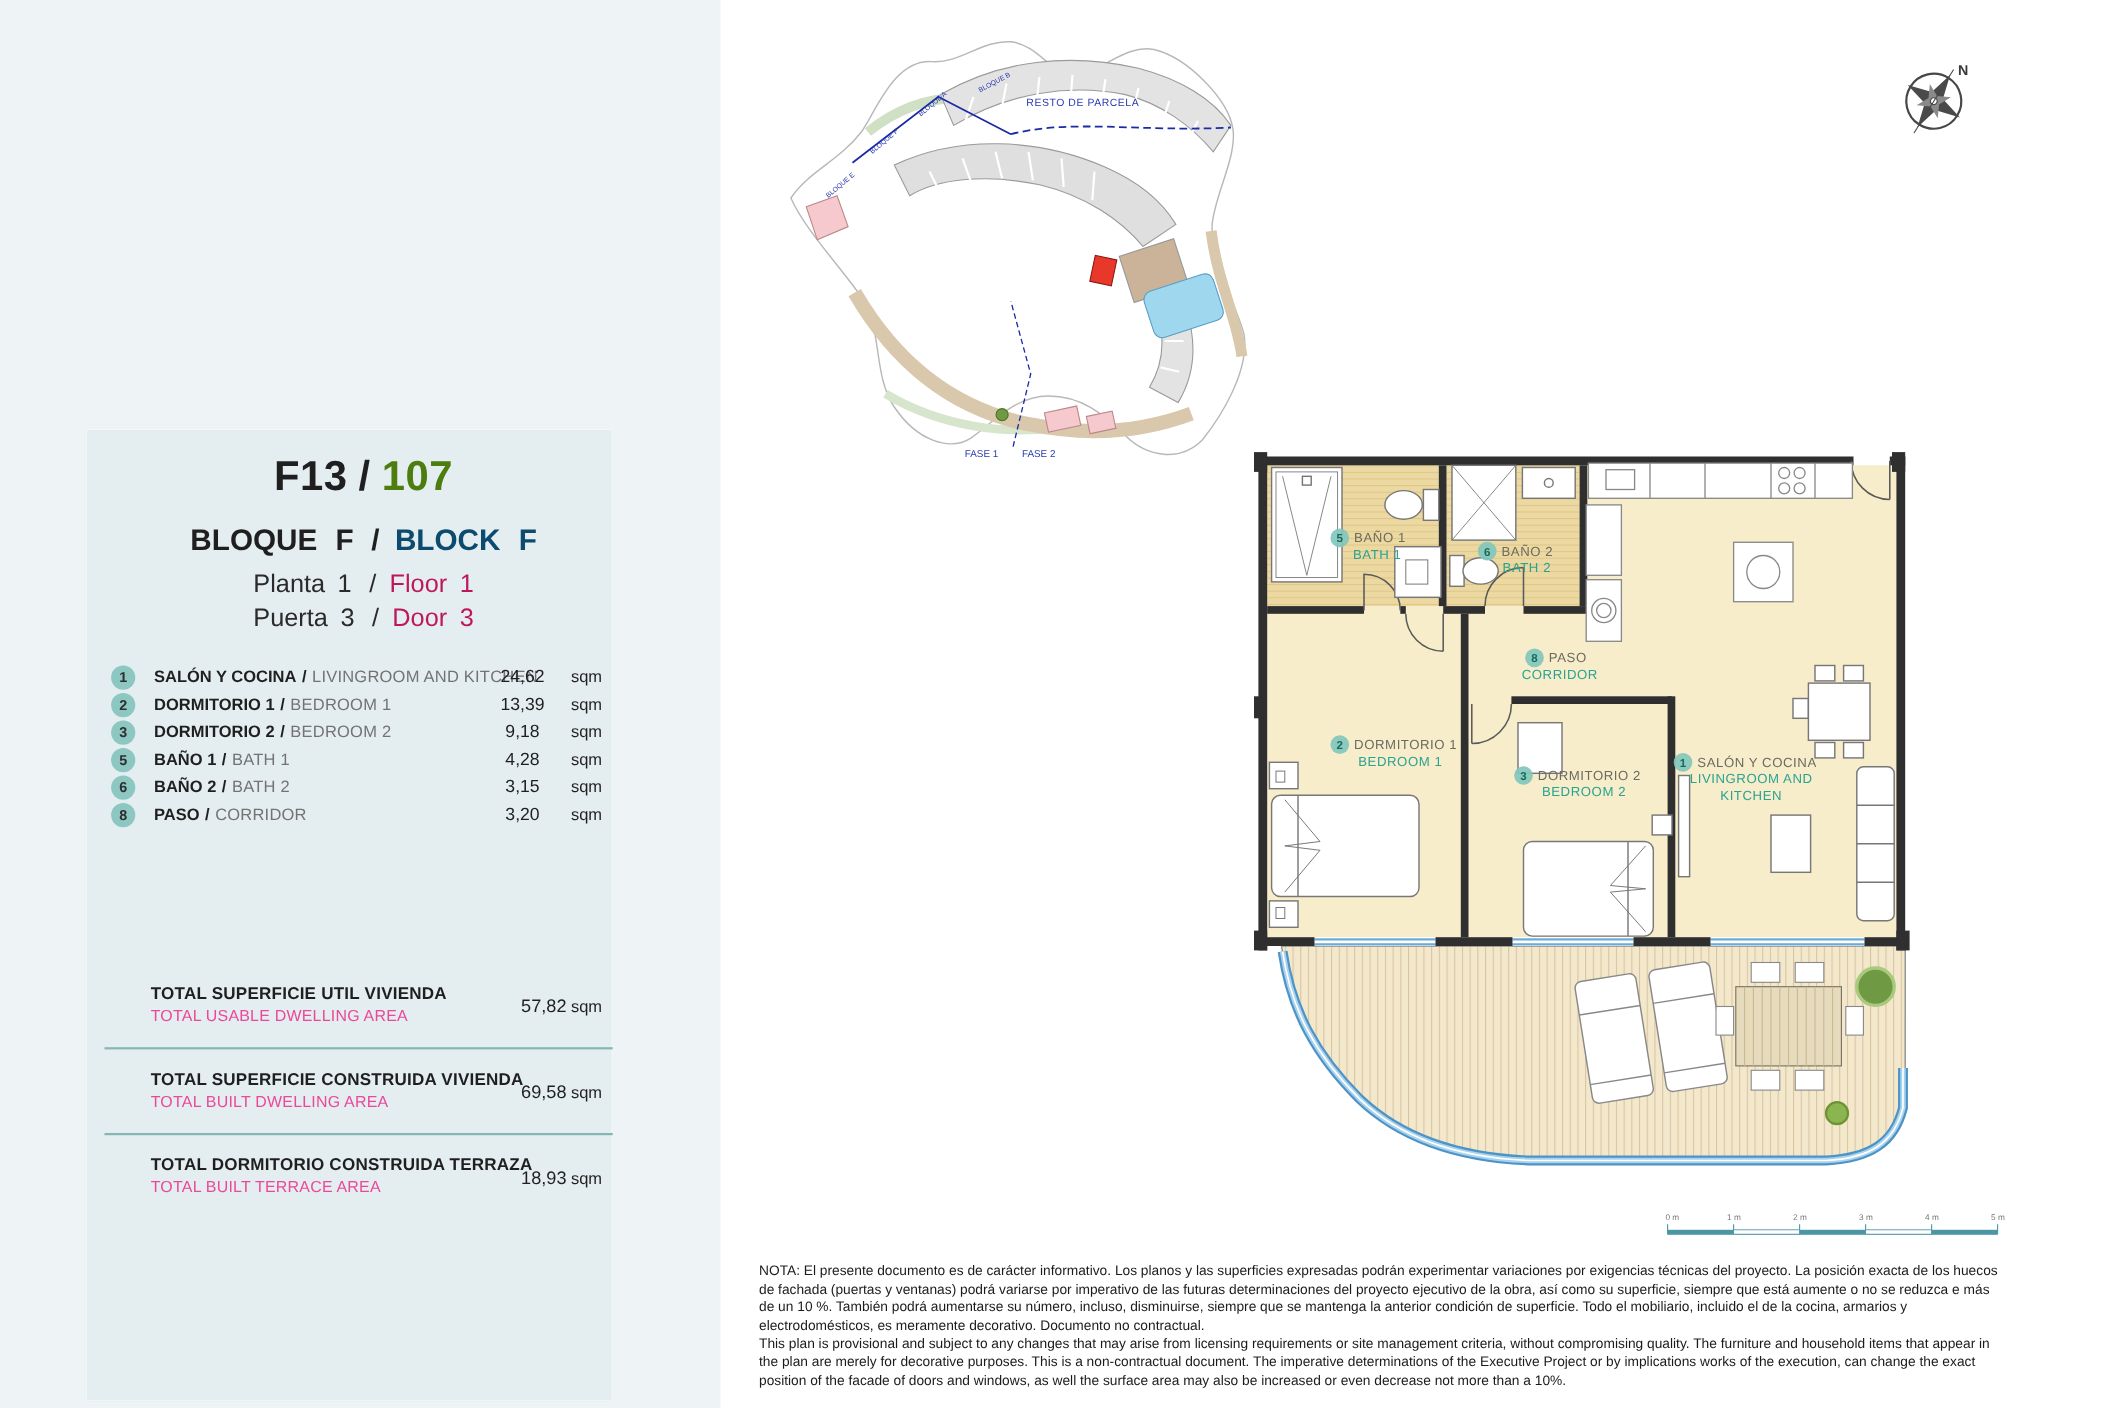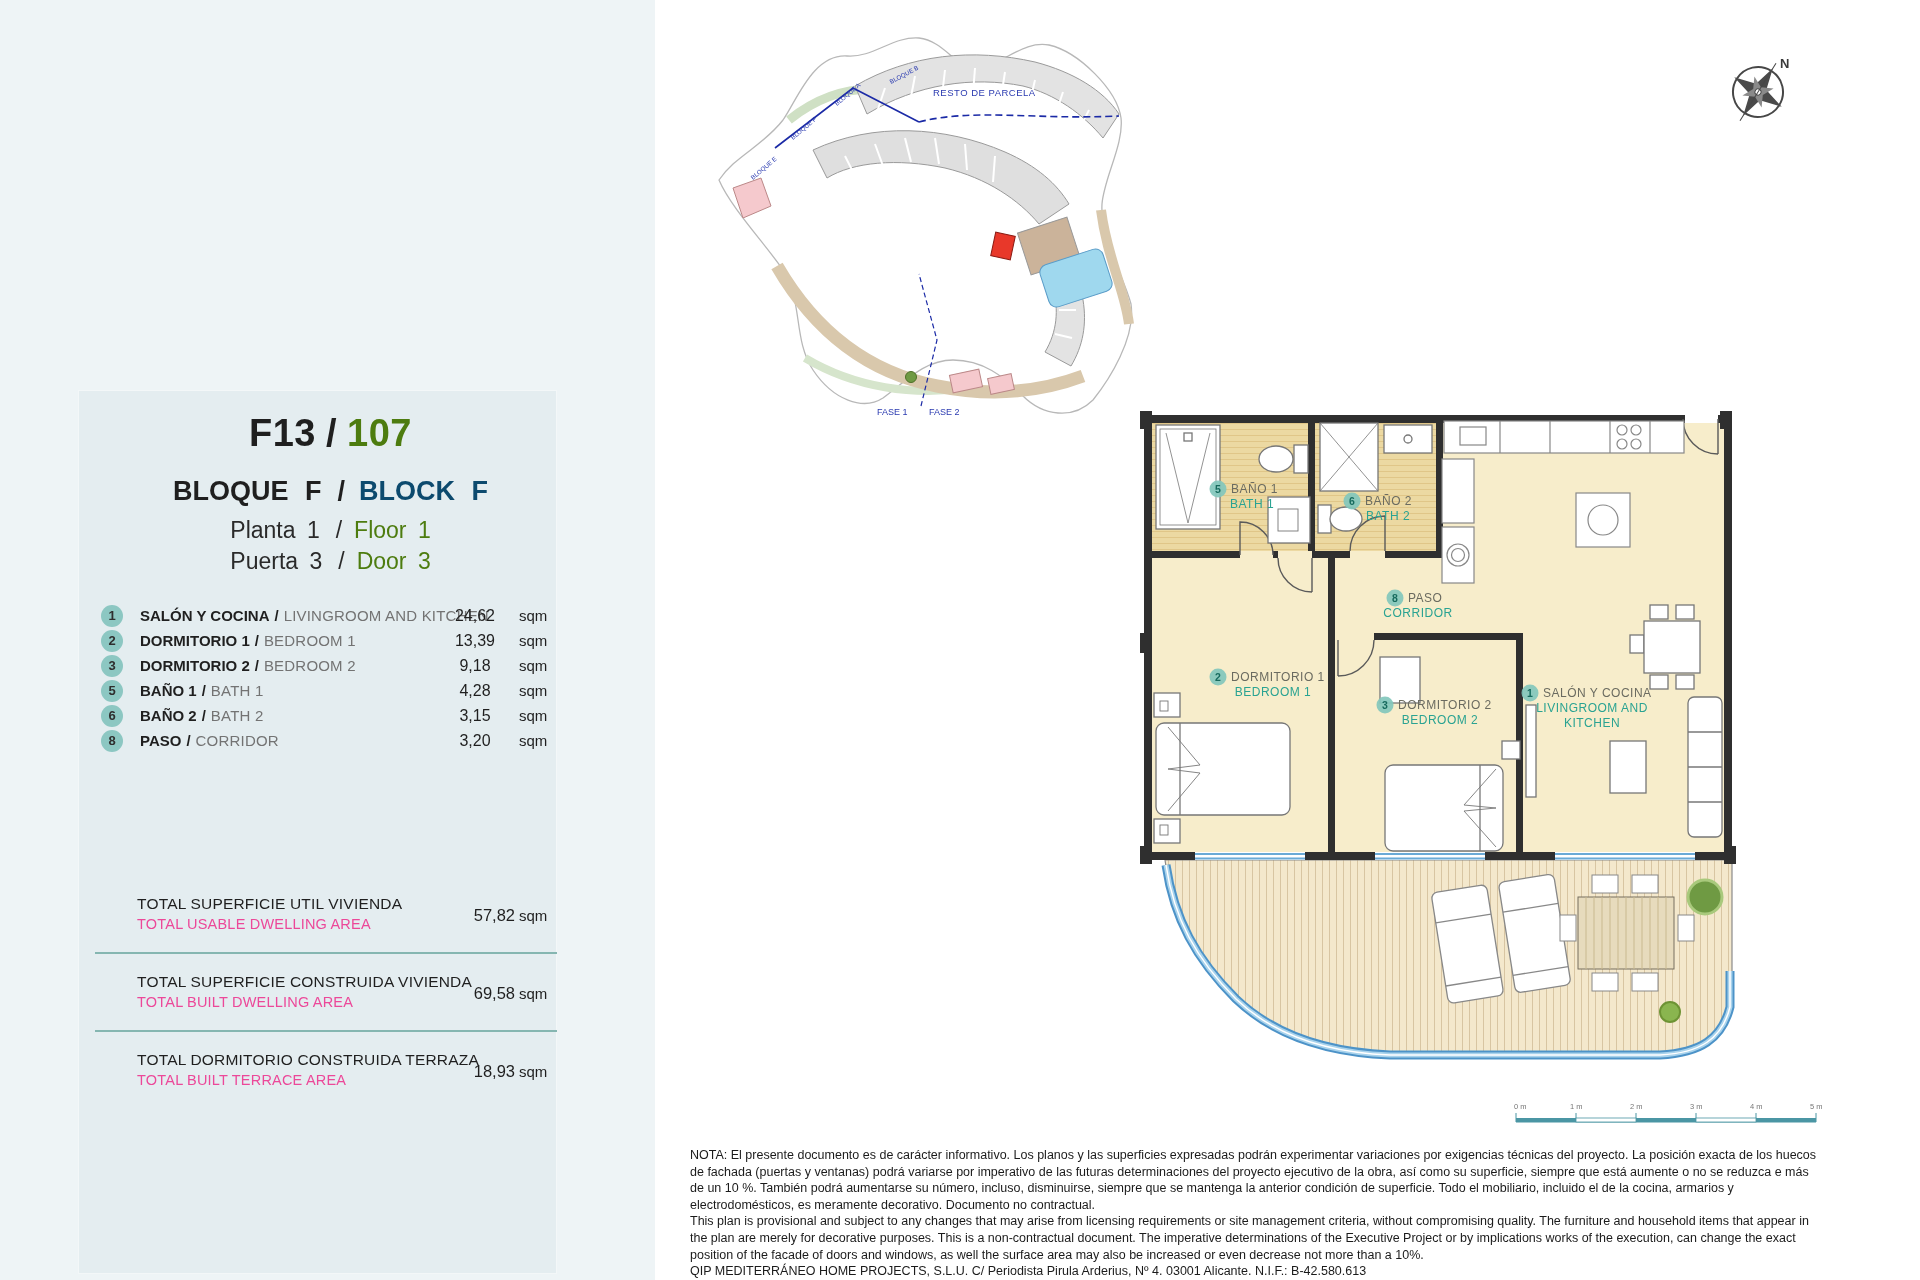--- a/index.html
+++ b/index.html
@@ -13,41 +13,41 @@
          box-shadow:inset 0 0 0 1px rgba(255,255,255,.55);}
 
   .center-row{left:78px;width:479px;text-align:center;padding-left:26px;box-sizing:border-box;white-space:nowrap;}
   .title-row{top:412px;font-size:38px;font-weight:bold;letter-spacing:.5px;}
   .title-row .num{color:#4d7c0f;margin-left:10px;}
   .title-row .sep{margin-left:10px;}
   .block-row{top:476px;font-size:27px;font-weight:bold;word-spacing:9px;}
   .block-row .en{color:#0c4a6e;margin-left:14px;}
   .block-row .sep{margin-left:16px;}
   .sub-row{font-size:23px;color:#2a2a2a;word-spacing:5px;}
-  .sub-row .en{color:#4d7c0f;margin-left:12px;}
+  .sub-row .en{color:#be185d;margin-left:12px;}
   .sub-row .sep{margin-left:16px;}
   .floor-row{top:517px;}
   .door-row{top:548px;}
 
   
   .rooms{left:78px;top:603px;width:479px;}
   .room-row{position:relative;height:25px;display:flex;align-items:center;}
   .badge{width:22px;height:22px;border-radius:50%;background:#8cc7c2;color:#2e2e2e;
          font-size:13px;font-weight:bold;display:flex;align-items:center;justify-content:center;
          margin-left:23px;flex:0 0 22px;}
   .room-es{font-size:15px;font-weight:bold;margin-left:17px;white-space:nowrap;}
   .room-sep{font-size:15px;font-weight:bold;margin:0 5px;}
   .room-en{font-size:15px;color:#737373;white-space:nowrap;letter-spacing:.2px;}
   .room-val{position:absolute;right:42px;width:80px;text-align:center;font-size:16px;}
   .room-unit{position:absolute;right:6px;width:32px;text-align:left;font-size:15px;}
 
   
   .total-block{left:78px;width:479px;height:58px;}
   .tb1{top:895px;} .tb2{top:973px;} .tb3{top:1051px;}
-  .total-es{margin-left:59px;font-size:15.5px;font-weight:normal;letter-spacing:.2px;}
+  .total-es{margin-left:59px;font-size:15.5px;font-weight:bold;letter-spacing:.2px;}
   .total-en{margin-left:59px;font-size:14.5px;color:#ec4899;margin-top:3px;letter-spacing:.2px;}
   .total-val{position:absolute;right:42px;top:11px;width:90px;text-align:right;font-size:16.5px;}
   .total-unit{position:absolute;right:6px;top:12px;width:32px;text-align:left;font-size:15px;}
   .divider{left:95px;width:462px;height:2px;background:#85b6b1;}
   .dv1{top:952px;} .dv2{top:1030px;}
 
   
   .disclaimer{left:690px;top:1147px;width:1135px;font-size:12.5px;line-height:16.6px;color:#1b1b1b;}
   .disclaimer p{margin:0;}
 
@@ -430,14 +430,13 @@
   <rect x="4" y="20" width="60" height="4" fill="#4b96a4"></rect>
   <rect x="124" y="20" width="60" height="4" fill="#4b96a4"></rect>
   <rect x="244" y="20" width="60" height="4" fill="#4b96a4"></rect>
   <rect x="64" y="20" width="60" height="4" fill="#ffffff" stroke="#4b96a4" stroke-width="0.8"></rect>
   <rect x="184" y="20" width="60" height="4" fill="#ffffff" stroke="#4b96a4" stroke-width="0.8"></rect>
 </svg>
 
 <div class="abs disclaimer">
   <p>NOTA: El presente documento es de carácter informativo. Los planos y las superficies expresadas podrán experimentar variaciones por exigencias técnicas del proyecto. La posición exacta de los huecos de fachada (puertas y ventanas) podrá variarse por imperativo de las futuras determinaciones del proyecto ejecutivo de la obra, así como su superficie, siempre que está aumente o no se reduzca e más de un 10 %. También podrá aumentarse su número, incluso, disminuirse, siempre que se mantenga la anterior condición de superficie. Todo el mobiliario, incluido el de la cocina, armarios y electrodomésticos, es meramente decorativo. Documento no contractual.</p>
   <p>This plan is provisional and subject to any changes that may arise from licensing requirements or site management criteria, without compromising quality. The furniture and household items that appear in the plan are merely for decorative purposes. This is a non-contractual document. The imperative determinations of the Executive Project or by implications works of the execution, can change the exact position of the facade of doors and windows, as well the surface area may also be increased or even decrease not more than a 10%.</p>
-  <p>QIP MEDITERRÁNEO HOME PROJECTS, S.L.U. C/ Periodista Pirula Arderius, Nº 4. 03001 Alicante. N.I.F.: B-42.580.613</p>
 </div>
 
 </body></html>

